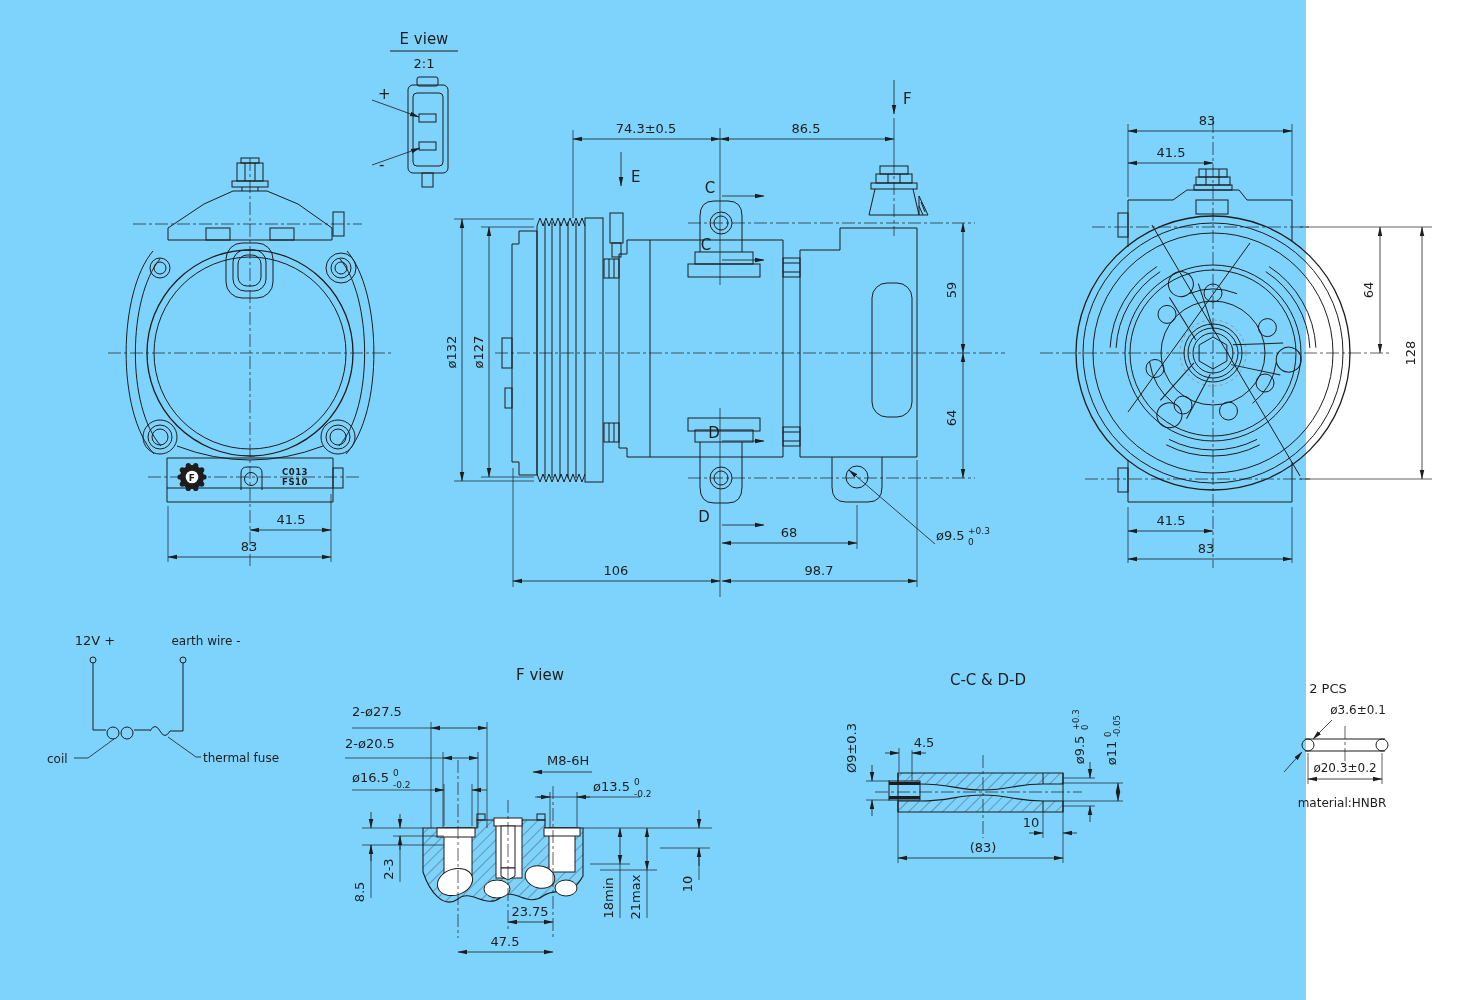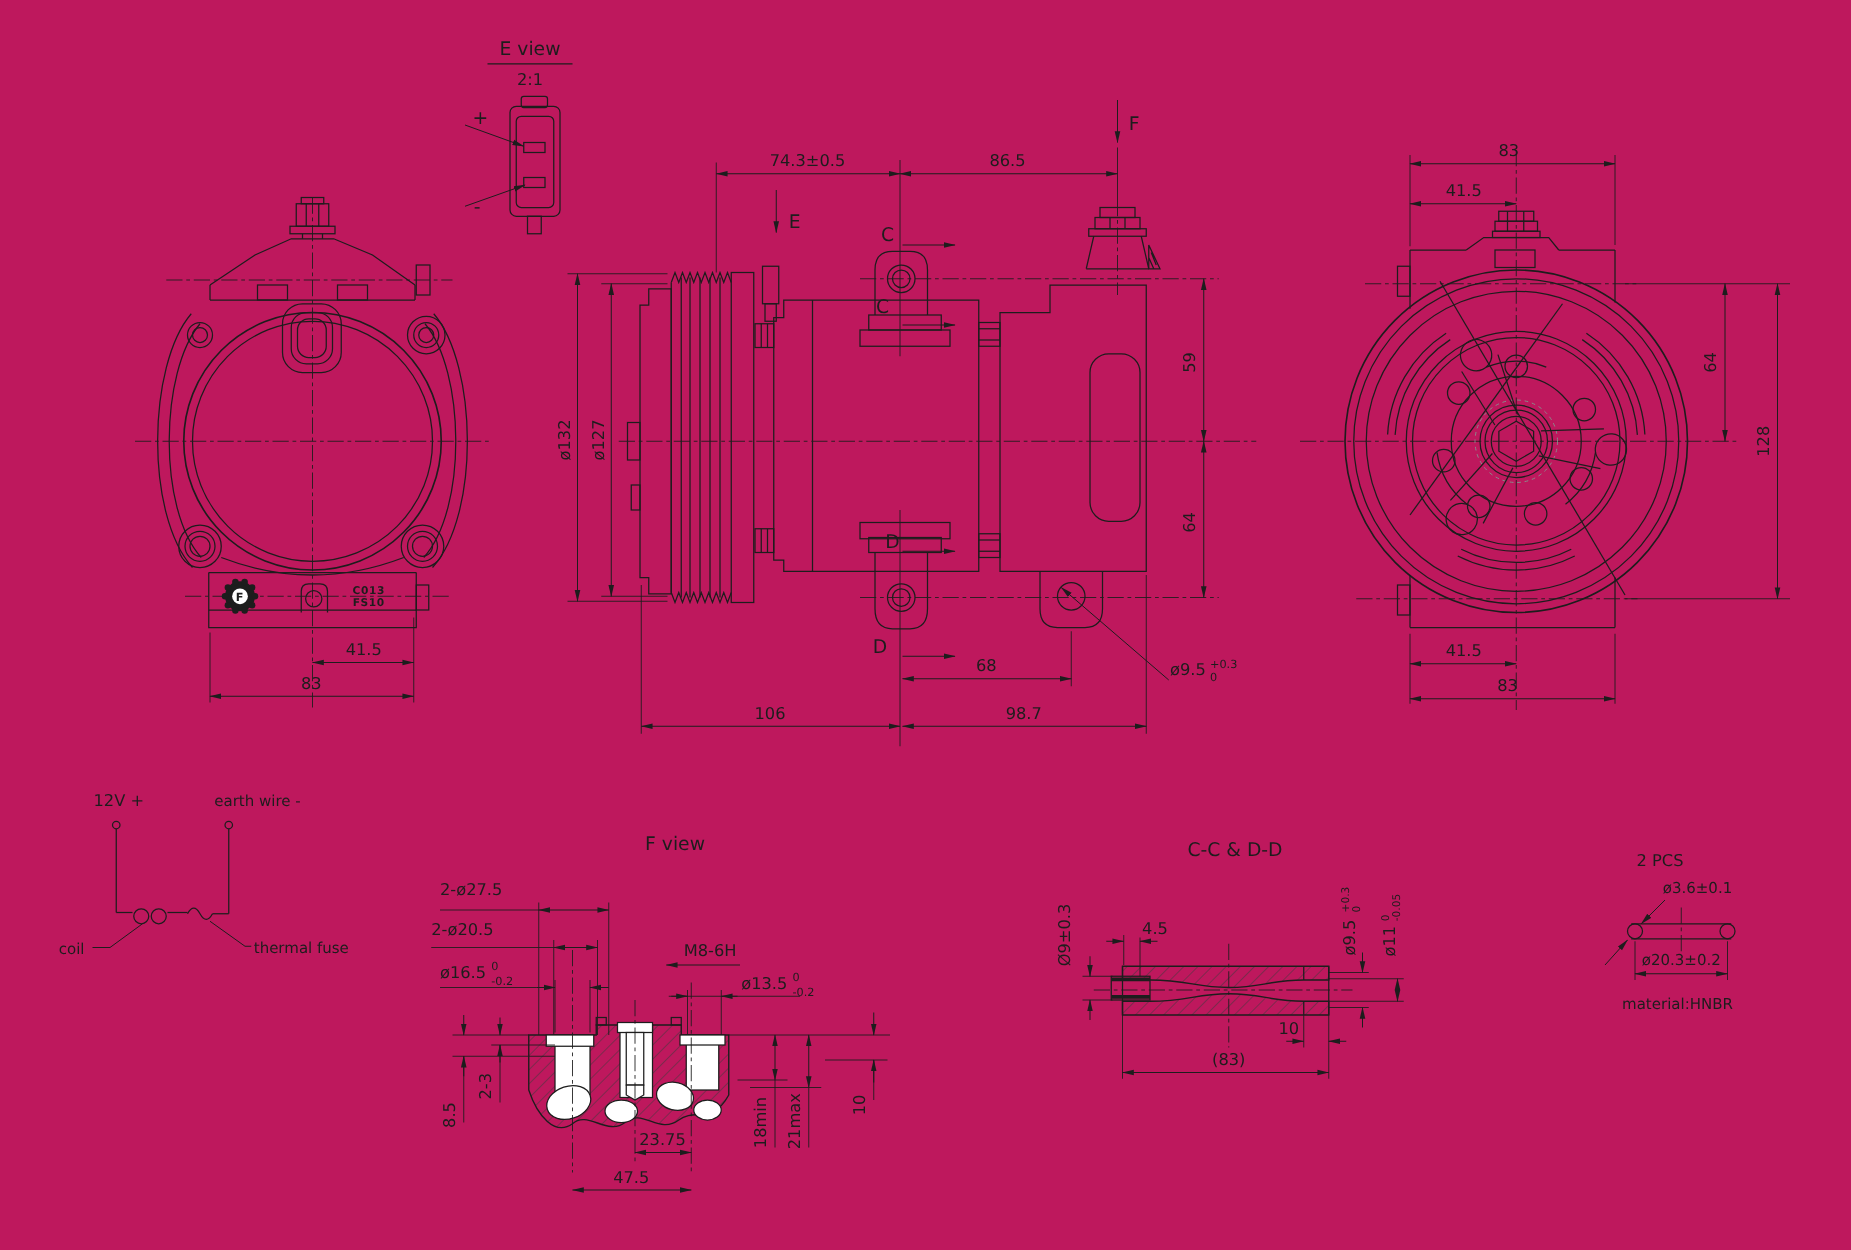--- a/index.html
+++ b/index.html
@@ -1,16 +1,16 @@
 <!DOCTYPE html>
 <html><head>
 <meta charset="utf-8">
 <style>
   html,body{margin:0;padding:0;background:#fff;}
-  #sheet{width:1481px;height:1000px;background:#be185d;position:relative;font-family:"DejaVu Sans",sans-serif;text-align:center;}
+  #sheet{width:1306px;height:1000px;background:#7dd3fc;position:relative;font-family:"DejaVu Sans",sans-serif;text-align:center;}
   svg{position:absolute;left:0;top:0;}
   .s{stroke:#1d1d1d;stroke-width:1;fill:none;}
   .s2{stroke:#1d1d1d;stroke-width:1.3;fill:none;}
   .thin{stroke:#1d1d1d;stroke-width:.7;fill:none;}
   .dim{stroke:#1d1d1d;stroke-width:.8;fill:none;}
   .cl{stroke:#1d1d1d;stroke-width:.7;fill:none;stroke-dasharray:13 3 3 3;}
   .cl2{stroke:#8a8a8a;stroke-width:.8;fill:none;stroke-dasharray:3 3;}
   .wh{fill:#ffffff;stroke:#1d1d1d;stroke-width:1;}
   .htch{fill:url(#h45);stroke:#1d1d1d;stroke-width:1.1;}
   .blk{fill:#1d1d1d;stroke:none;}

